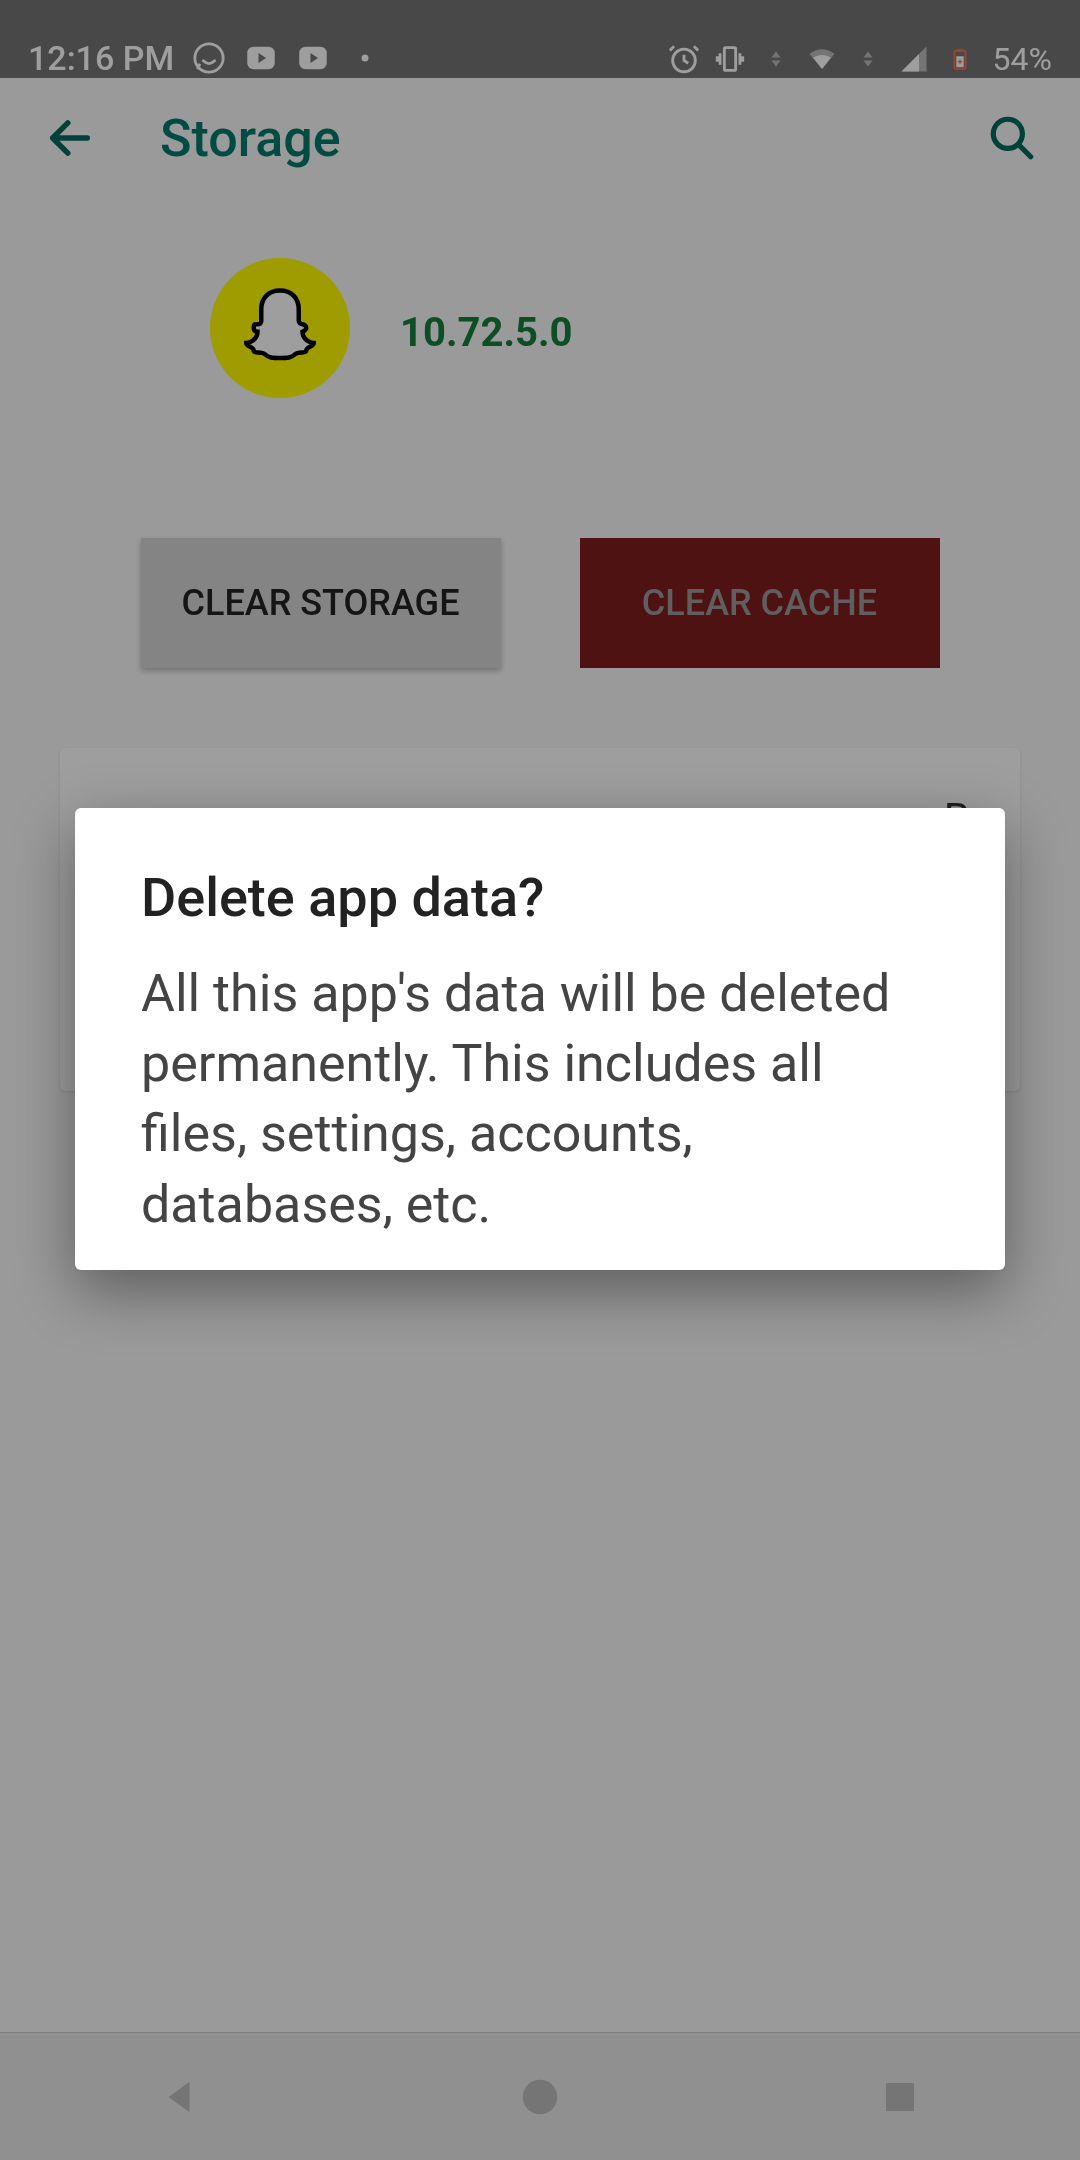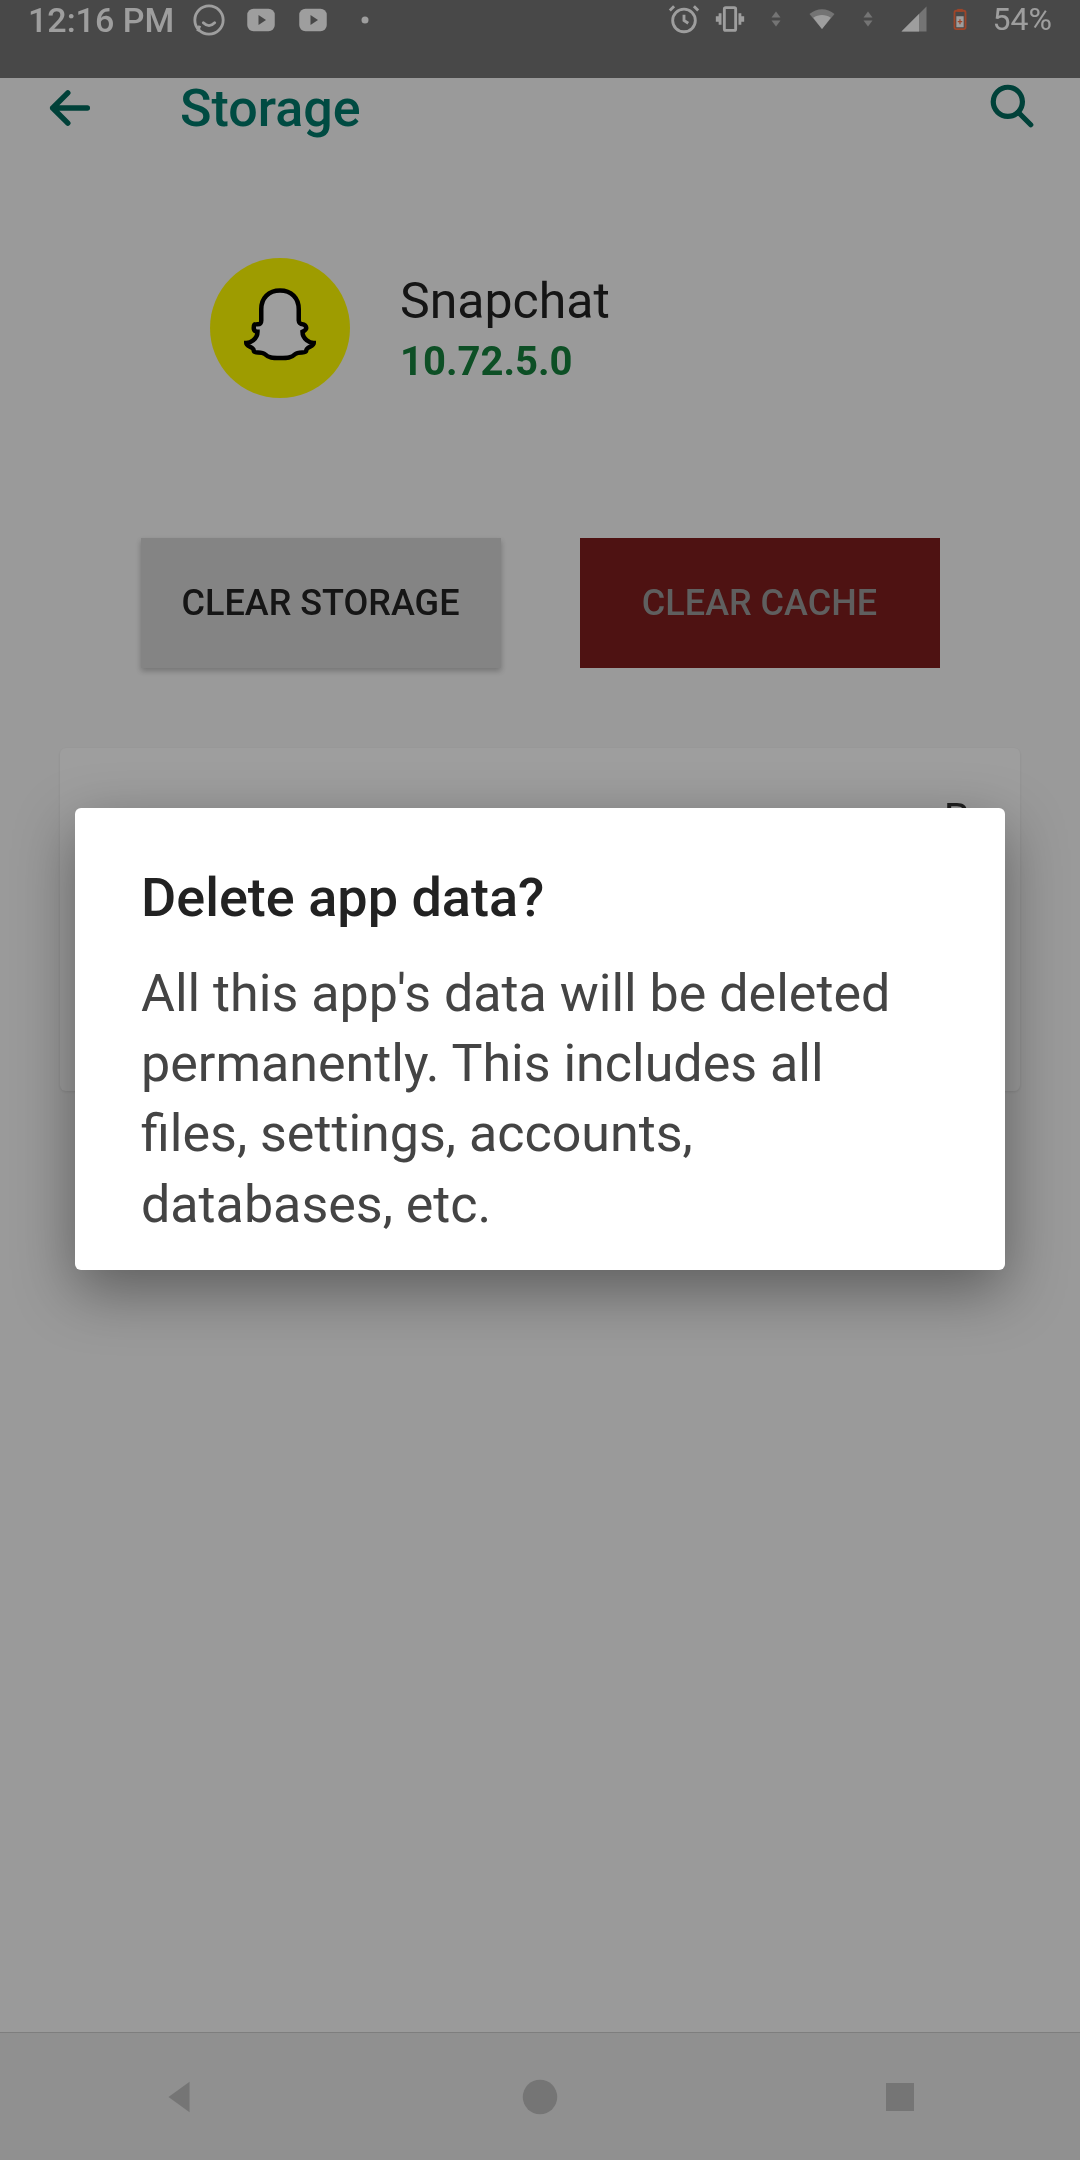--- a/index.html
+++ b/index.html
@@ -4,37 +4,37 @@
 <style>
 * { margin: 0; padding: 0; box-sizing: border-box; font-family: Roboto, -apple-system, sans-serif; }
 html, body { width: 1080px; height: 2160px; overflow: hidden; }
 body { background: #f9f9f9; position: relative; }
 
 
 .status-bar {
   height: 78px;
   background: #757575;
   display: flex;
-  align-items: flex-start;
+  align-items: flex-end;
   justify-content: space-between;
   padding: 0 28px;
   color: #fff;
 }
 .status-left { display: flex; align-items: center; gap: 18px; }
 .status-right { display: flex; align-items: center; gap: 12px; }
 .status-time { font-size: 34px; font-weight: 500; }
 .status-icon { width: 34px; height: 34px; display:flex; align-items:center; justify-content:center;}
 .status-battery { font-size: 32px; margin-left: 4px; }
 
 
 .app-bar {
   height: 120px;
   display: flex;
+  align-items: center;
   padding: 0 40px;
-  gap: 20px;
 }
 .back-arrow { width: 60px; height: 60px; display:flex; align-items:center; justify-content:center; }
 .app-title { color: #00796b; font-size: 52px; font-weight: 500; margin-left: 60px; flex: 1; }
 .search-btn { width: 56px; height: 56px; display:flex; align-items:center; justify-content:center;}
 
 
 .app-info {
   display: flex;
   align-items: center;
   padding: 60px 0 60px 210px;
@@ -224,21 +224,20 @@
   </div>
 </div>
 
 <div class="app-info">
   <div class="app-icon-wrap">
     <svg viewBox="0 0 24 24" width="90" height="90">
       <path d="M12 2c3 0 5 2 5 5v3c0 .5.5 1 1 1s1 .5 1 1-1 1-1 1c0 2 2 3 3 3 0 1-2 1-2 2s-2 0-3 1-2 1-4 1-3 0-4-1-3 0-3-1-2-1-2-2c1 0 3-1 3-3 0 0-1 0-1-1s0-1 1-1 1-.5 1-1V7c0-3 2-5 5-5z" fill="#fff" stroke="#000" stroke-width="1.2"></path>
     </svg>
   </div>
   <div>
-    <div class="app-name">Snapchat</div>
     <div class="app-version">10.72.5.0</div>
   </div>
 </div>
 
 <div class="btn-row">
   <button class="btn-flat primary">CLEAR STORAGE</button>
   <button class="btn-flat secondary">CLEAR CACHE</button>
 </div>
 
 <div class="storage-card">

